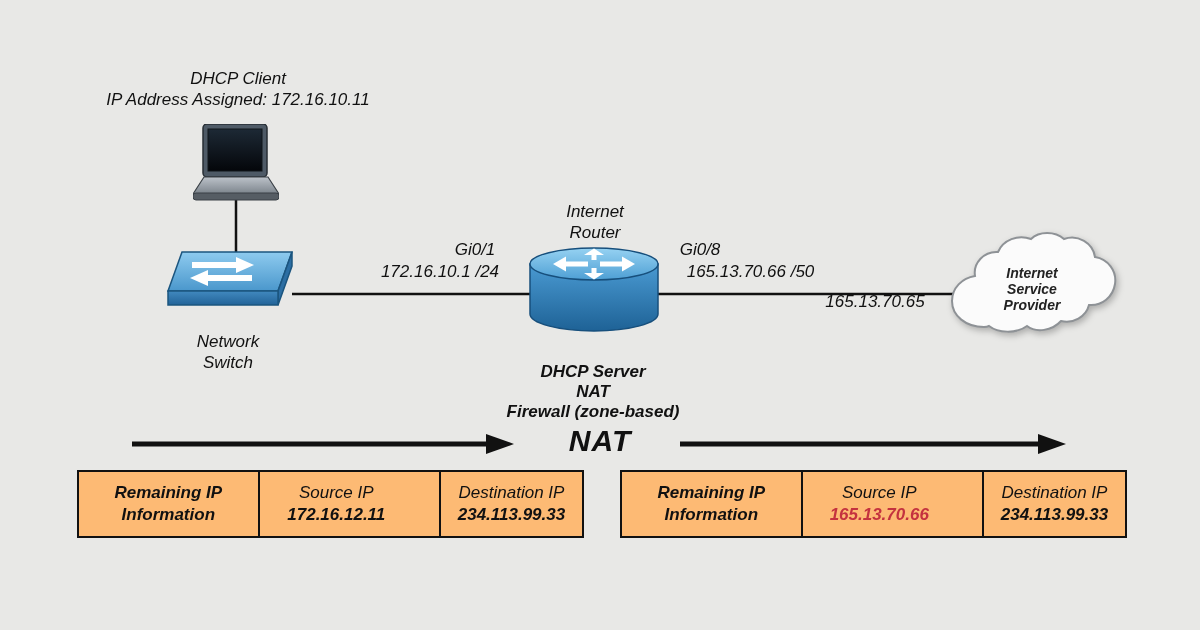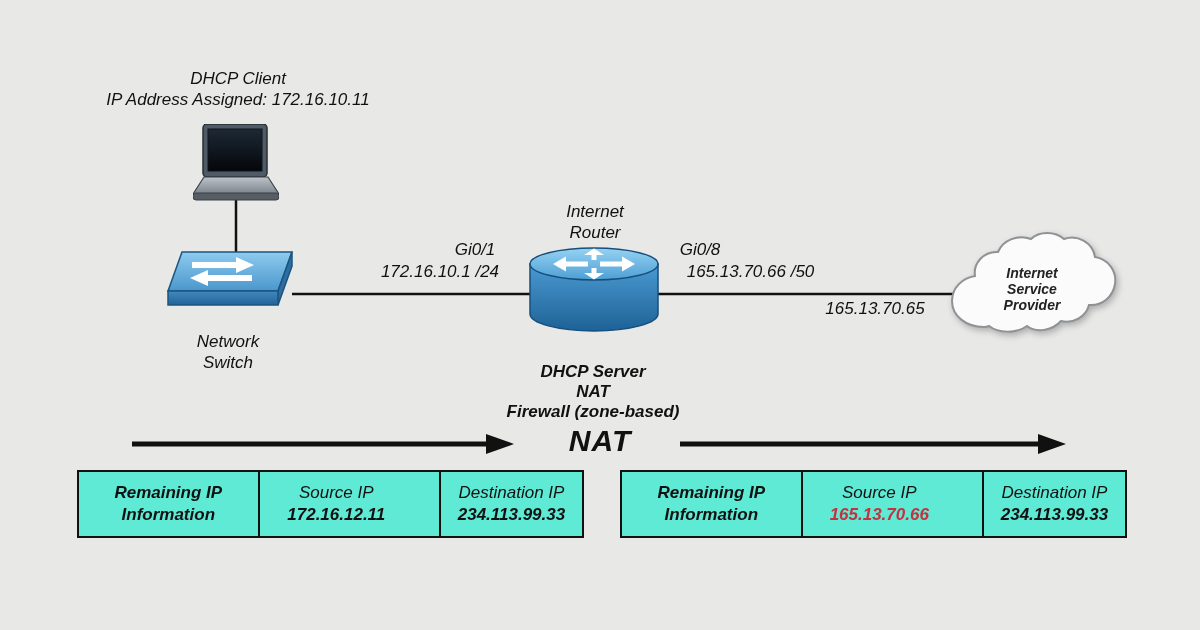--- a/index.html
+++ b/index.html
@@ -5,21 +5,21 @@
   html,body{margin:0;padding:0;}
   body{width:1200px;height:630px;background:#e8e8e6;font-family:"Liberation Sans",sans-serif;color:#111;}
   .canvas{position:relative;width:1200px;height:630px;overflow:hidden;font-style:italic;}
   .abs{position:absolute;}
   .label{position:absolute;white-space:pre-line;text-align:center;font-size:17px;line-height:21px;color:#111;}
   .bold{font-weight:bold;margin-top:16px;}
   .nat-text{position:absolute;font-size:30px;font-weight:bold;text-align:center;letter-spacing:1px;}
   .cloud-text{position:absolute;white-space:pre-line;text-align:center;font-size:14px;font-weight:bold;line-height:16px;color:#222;}
   .device{position:absolute;}
   .cloud-wrap{filter:drop-shadow(2px 3px 3px rgba(0,0,0,0.25));}
-  .pkt-table{position:absolute;display:flex;background:#5eead4;border:2px solid #111;height:64px;}
+  .pkt-table{position:absolute;display:flex;background:#fdba74;border:2px solid #111;height:64px;}
   .cell{display:flex;flex-direction:column;justify-content:center;align-items:center;font-size:17px;line-height:22px;text-align:center;white-space:pre-line;}
   .cell + .cell{border-left:2px solid #111;}
   .c1{width:35.5%;font-weight:bold;}
   .c2{width:30.5%;}
   .c3{flex:1;margin-left:26px;}
   .cell .val{font-weight:bold;}
 </style>
 </head>
 <body>
 
@@ -110,21 +110,21 @@
   <div class="label" style="left:495px;top:201px;width:200px;">Internet
 Router</div>
   <div class="label" style="left:430px;top:239px;width:90px;">Gi0/1</div>
   <div class="label" style="left:355px;top:261px;width:170px;">172.16.10.1 /24</div>
   <div class="label" style="left:655px;top:239px;width:90px;">Gi0/8</div>
   <div class="label" style="left:658px;top:261px;width:185px;">165.13.70.66 /50</div>
   <div class="label bold" style="left:468px;top:346px;width:250px;line-height:20px;">DHCP Server
 NAT
 Firewall (zone-based)</div>
 
-  <div class="label" style="left:800px;top:298px;width:150px;">165.13.70.65</div>
+  <div class="label" style="left:800px;top:291px;width:150px;">165.13.70.65</div>
 
   <div class="device cloud-wrap" style="left:942px;top:228px;width:178px;height:118px;">
     <svg width="178" height="118" viewBox="0 0 178 118">
       <path d="M 42 99
                C 24 99 10 88 10 73
                C 10 60 20 50 33 48
                C 31 35 42 23 56 24
                C 61 12 76 6 89 11
                C 97 3 113 3 122 11
                C 136 6 151 15 153 29

